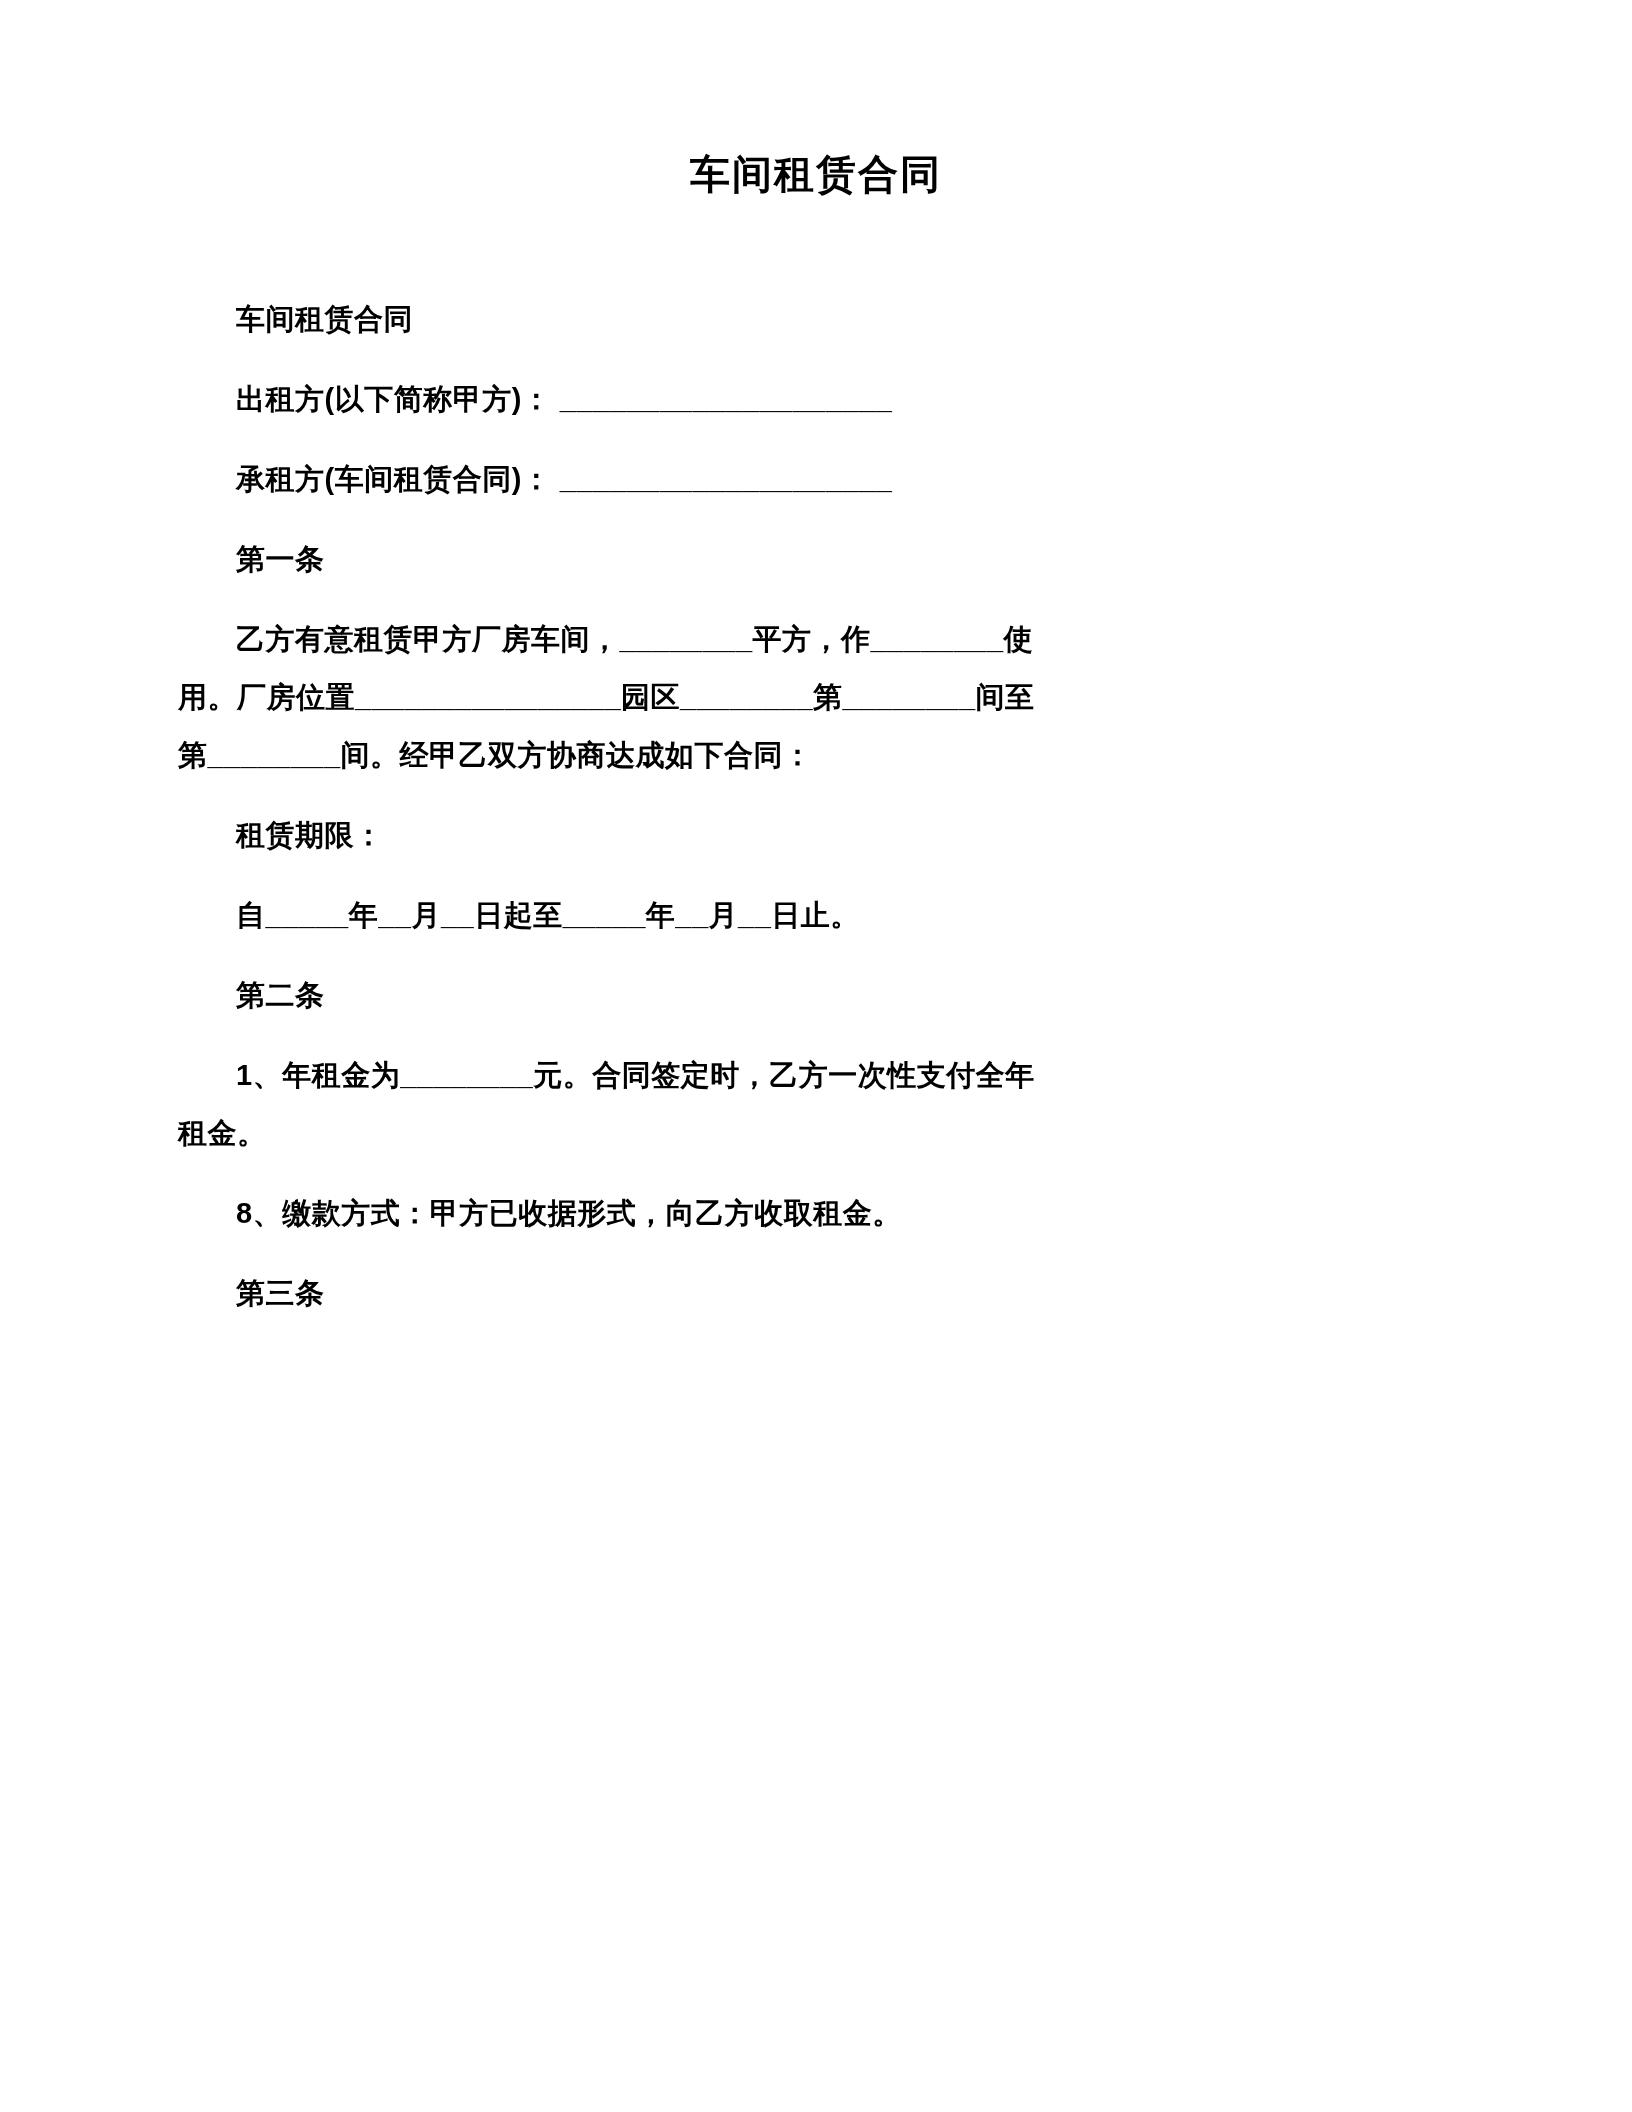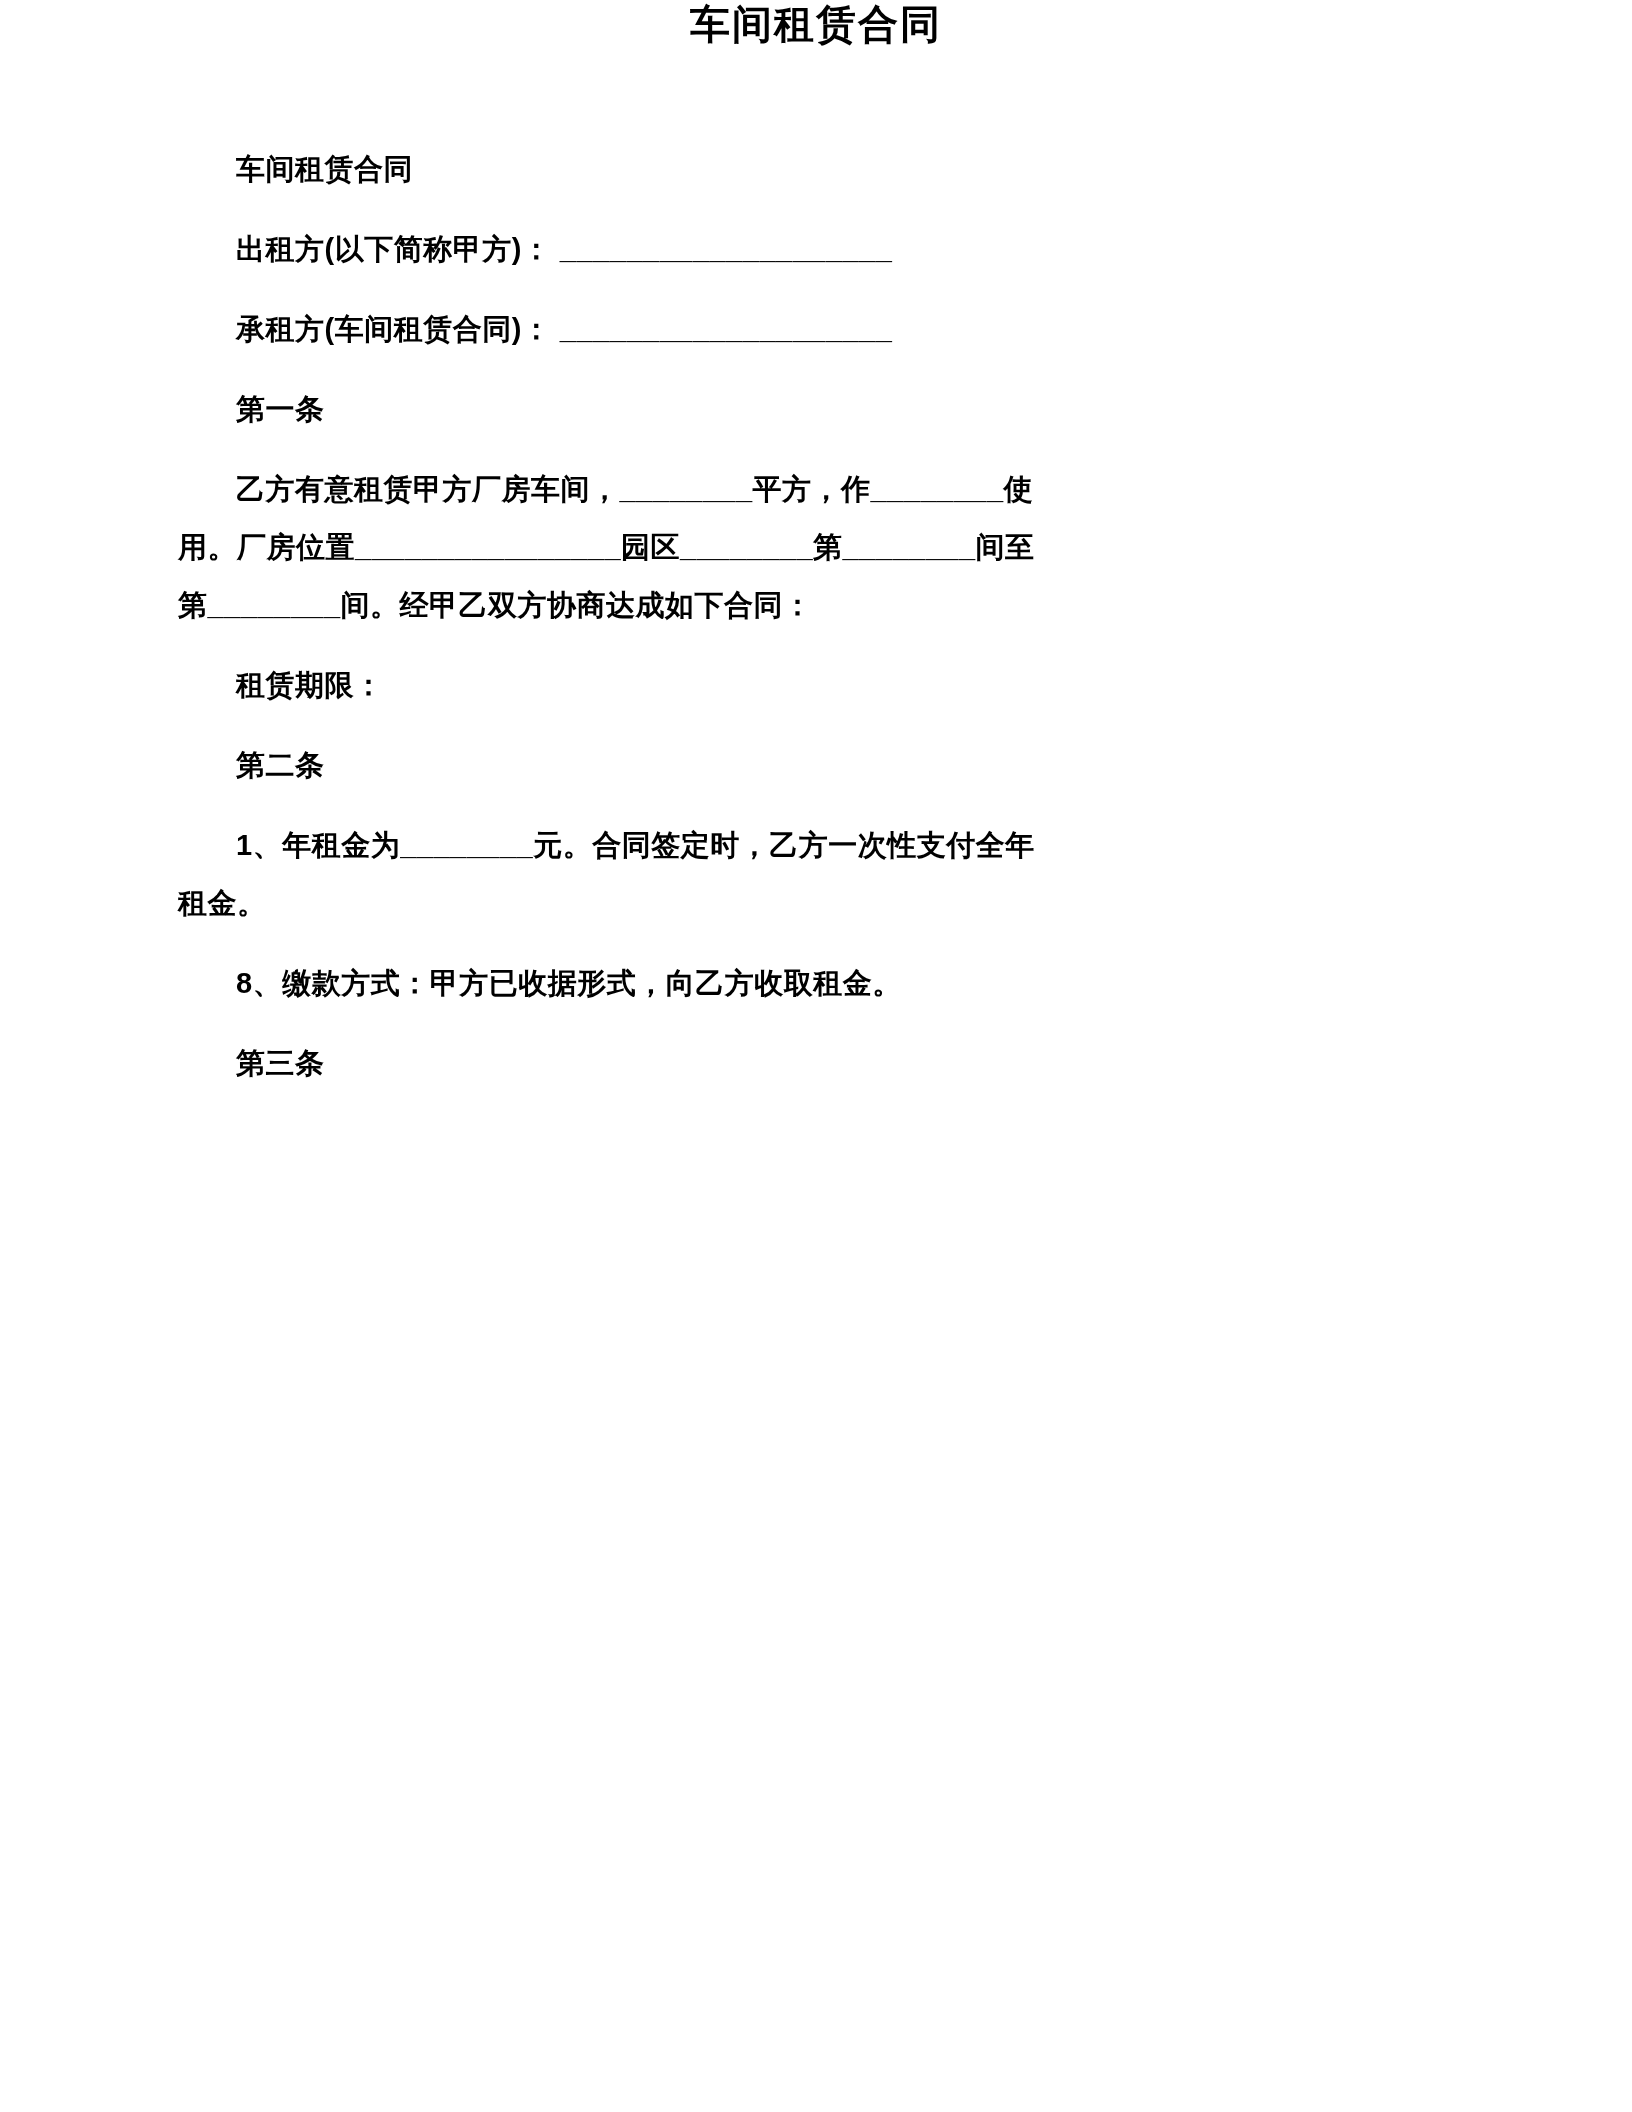--- a/index.html
+++ b/index.html
@@ -6,20 +6,21 @@
       margin: 0;
       padding: 0;
       background: #ffffff;
     }
     .page {
       position: relative;
       width: 1632px;
       height: 2112px;
       background: #ffffff;
       box-sizing: border-box;
+      padding-top: 150px;
       font-family: "Liberation Sans", "DejaVu Sans", sans-serif;
       color: #000000;
       font-weight: 700;
       overflow: hidden;
     }
     .doc-title {
       margin: 0 0 92px 0;
       text-align: center;
       font-size: 40px;
       line-height: 1.2;
@@ -55,20 +56,21 @@
     <p>出租方(以下简称甲方)： ____________________</p>
 
     <p>承租方(车间租赁合同)： ____________________</p>
 
     <p>第一条</p>
 
     <p>乙方有意租赁甲方厂房车间，________平方，作________使用。厂房位置________________园区________第________间至第________间。经甲乙双方协商达成如下合同：</p>
 
     <p>租赁期限：</p>
 
+    <p>自_____年__月__日起至_____年__月__日止。</p>
 
     <p>第二条</p>
 
 
     <p>1、年租金为________元。合同签定时，乙方一次性支付全年租金。</p>
 
     <p>8、缴款方式：甲方已收据形式，向乙方收取租金。</p>
 
     <p>第三条</p>
 

